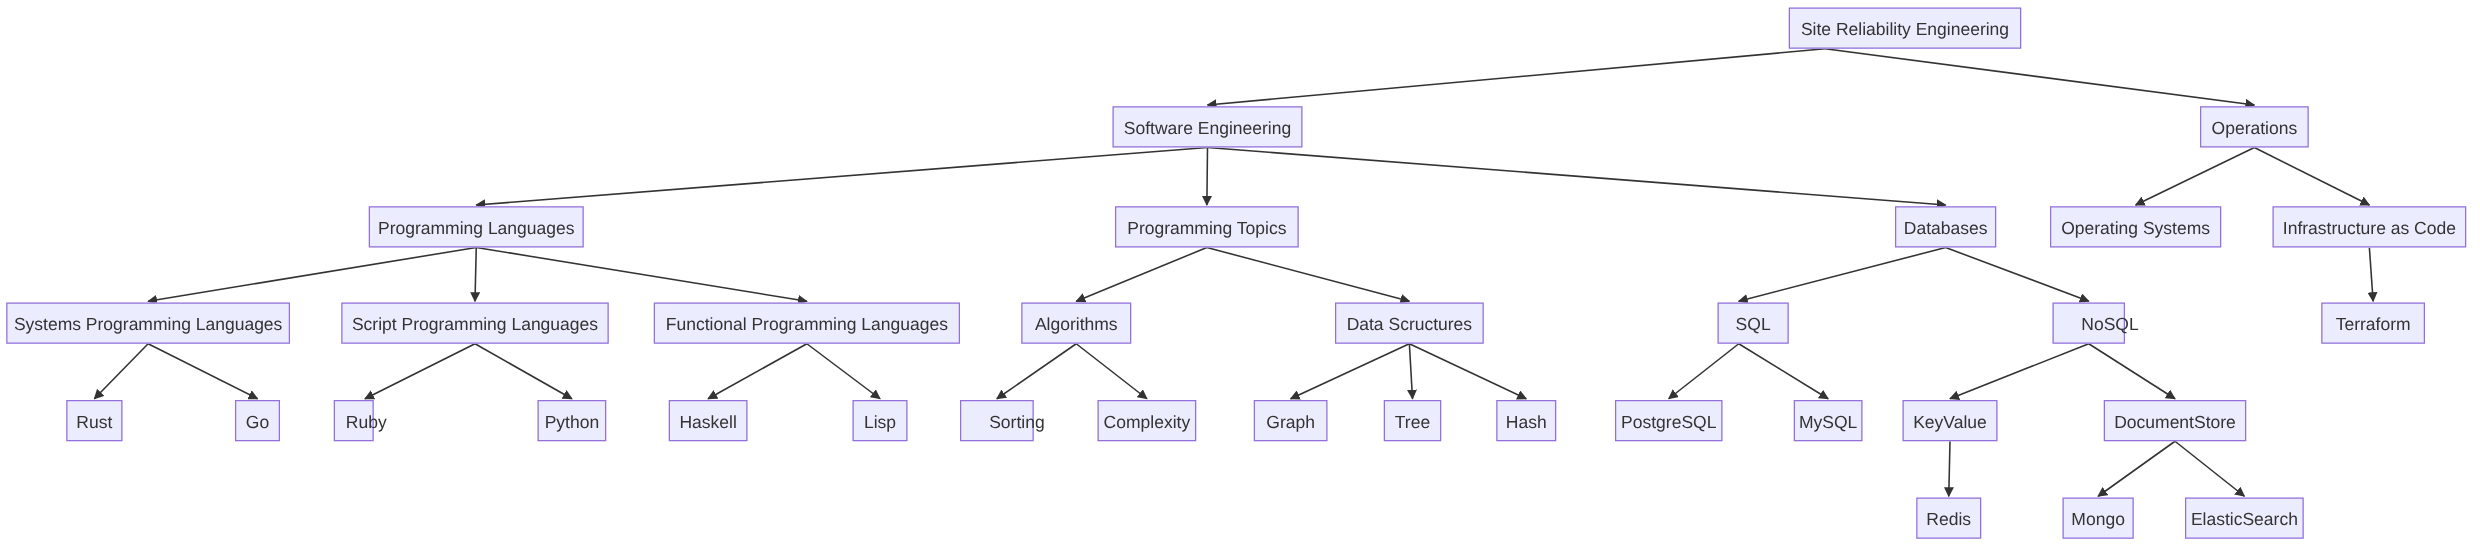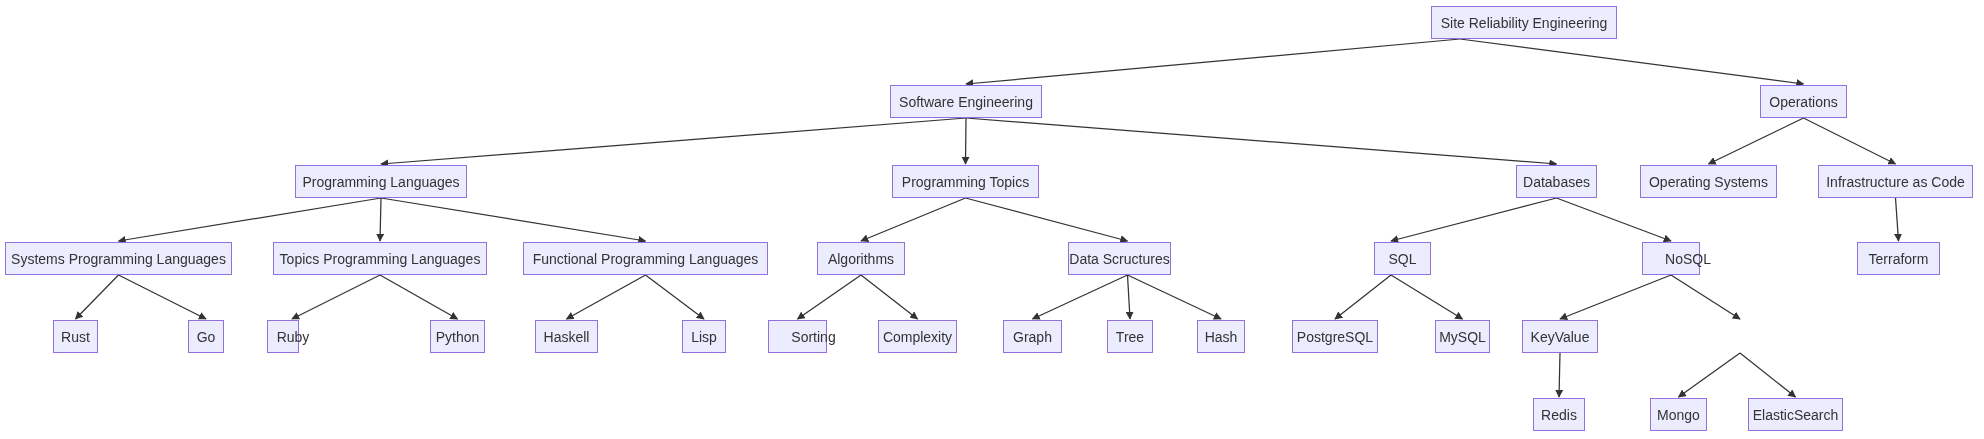--- a/index.html
+++ b/index.html
@@ -82,39 +82,40 @@
   <div class="node" id="node-software_engineering" style="left:890px;top:85px;width:152px;">Software Engineering</div>
   <div class="node" id="node-operations" style="left:1760px;top:85px;width:87px;">Operations</div>
 
   <div class="node" id="node-programming_languages" style="left:295px;top:165px;width:172px;">Programming Languages</div>
   <div class="node" id="node-programming_topics" style="left:892px;top:165px;width:147px;">Programming Topics</div>
   <div class="node" id="node-databases" style="left:1516px;top:165px;width:81px;">Databases</div>
   <div class="node" id="node-operating_systems" style="left:1640px;top:165px;width:137px;">Operating Systems</div>
   <div class="node" id="node-infrastructure_as_code" style="left:1818px;top:165px;width:155px;">Infrastructure as Code</div>
 
   <div class="node" id="node-systems_programming_languages" style="left:5px;top:242px;width:227px;">Systems Programming Languages</div>
-  <div class="node" id="node-script_programming_languages" style="left:273px;top:242px;width:214px;">Topics Programming Languages</div>
+  <div class="node" id="node-script_programming_languages" style="left:273px;top:242px;width:214px;">Script Programming Languages</div>
   <div class="node" id="node-functional_programming_languages" style="left:523px;top:242px;width:245px;">Functional Programming Languages</div>
   <div class="node" id="node-algorithms" style="left:817px;top:242px;width:88px;">Algorithms</div>
-  <div class="node" id="node-data_structures" style="left:1068px;top:242px;width:103px;">Data Scructures</div>
+  <div class="node" id="node-data_structures" style="left:1068px;top:242px;width:119px;">Data Scructures</div>
   <div class="node" id="node-sql" style="left:1374px;top:242px;width:57px;">SQL</div>
   <div class="node" id="node-nosql" style="left:1642px;top:242px;width:58px;padding-left:34px;">NoSQL</div>
   <div class="node" id="node-terraform" style="left:1857px;top:242px;width:83px;">Terraform</div>
 
   <div class="node" id="node-rust" style="left:53px;top:320px;width:45px;">Rust</div>
   <div class="node" id="node-go" style="left:188px;top:320px;width:36px;">Go</div>
   <div class="node" id="node-ruby" style="left:267px;top:320px;width:32px;padding-left:20px;">Ruby</div>
   <div class="node" id="node-python" style="left:430px;top:320px;width:55px;">Python</div>
   <div class="node" id="node-haskell" style="left:535px;top:320px;width:63px;">Haskell</div>
   <div class="node" id="node-lisp" style="left:682px;top:320px;width:44px;">Lisp</div>
   <div class="node" id="node-sorting" style="left:768px;top:320px;width:59px;padding-left:32px;">Sorting</div>
   <div class="node" id="node-complexity" style="left:878px;top:320px;width:79px;">Complexity</div>
   <div class="node" id="node-graph" style="left:1003px;top:320px;width:59px;">Graph</div>
   <div class="node" id="node-tree" style="left:1107px;top:320px;width:46px;">Tree</div>
   <div class="node" id="node-hash" style="left:1197px;top:320px;width:48px;">Hash</div>
   <div class="node" id="node-postgresql" style="left:1292px;top:320px;width:86px;">PostgreSQL</div>
   <div class="node" id="node-mysql" style="left:1435px;top:320px;width:55px;">MySQL</div>
   <div class="node" id="node-keyvalue" style="left:1522px;top:320px;width:76px;">KeyValue</div>
+  <div class="node" id="node-documentstore" style="left:1683px;top:320px;width:114px;">DocumentStore</div>
 
   <div class="node" id="node-redis" style="left:1533px;top:398px;width:52px;">Redis</div>
   <div class="node" id="node-mongo" style="left:1650px;top:398px;width:57px;">Mongo</div>
   <div class="node" id="node-elasticsearch" style="left:1748px;top:398px;width:95px;">ElasticSearch</div>
 </div>
 
 </body></html>

